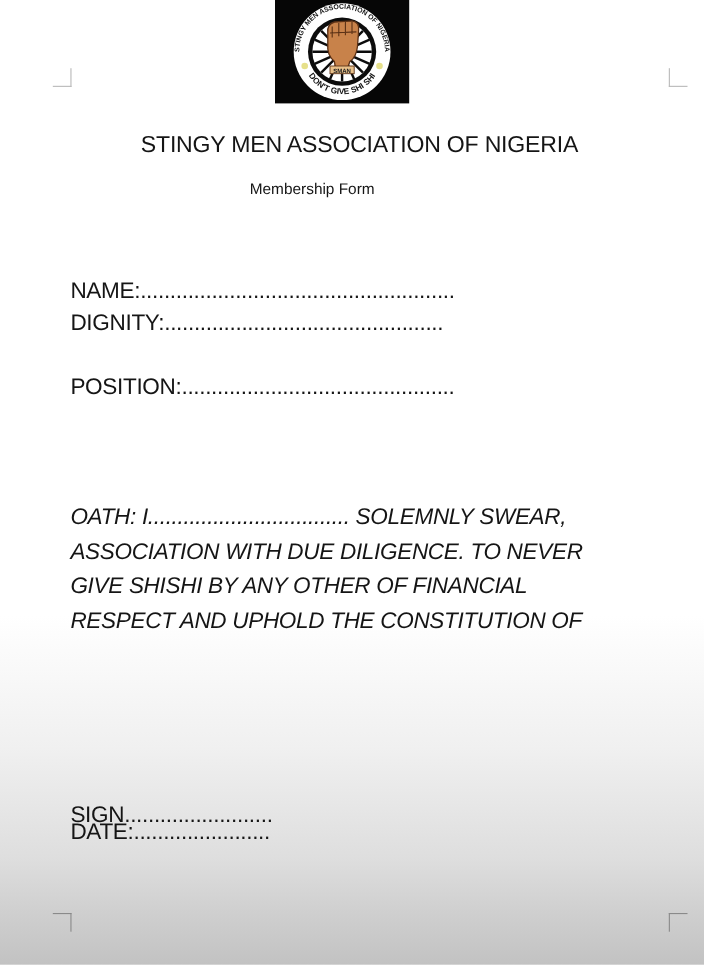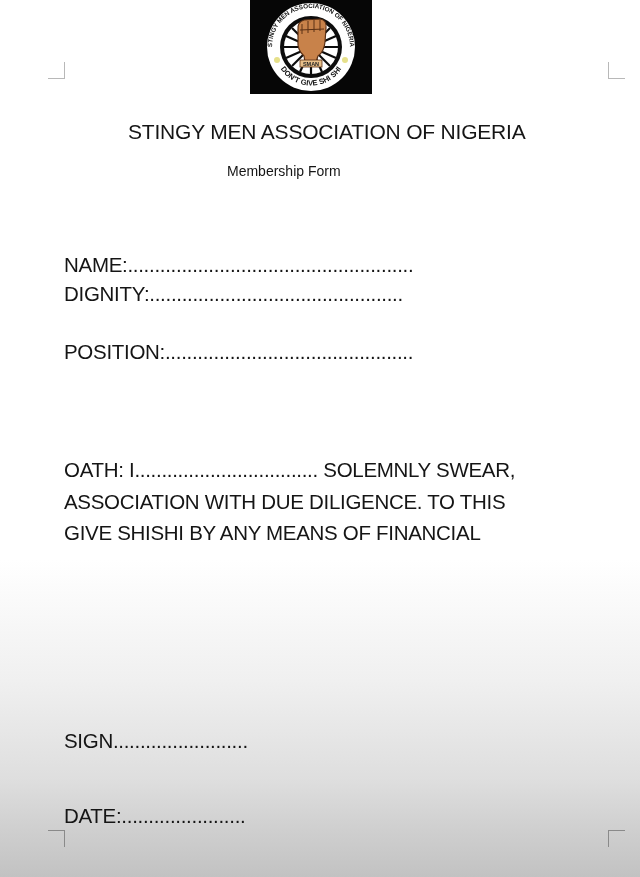--- a/index.html
+++ b/index.html
@@ -19,23 +19,23 @@
     .logo svg { display: block; }
 
     .title { position: absolute; left: 128px; top: 120px; font-size: 21px; letter-spacing: -0.2px; white-space: nowrap; }
     .subtitle { position: absolute; left: 227px; top: 163px; font-size: 14px; white-space: nowrap; }
 
     .field { position: absolute; left: 64px; font-size: 20.5px; white-space: nowrap; letter-spacing: -0.3px; }
     .f-name { top: 253px; }
     .f-location { top: 282px; }
     .f-position { top: 324px; margin-top: 16px; }
     .f-sign { top: 729px; text-align: center; }
-    .f-date { top: 804px; }
+    .f-date { top: 745px; }
 
-    .oath { position: absolute; left: 64px; top: 454px; width: 540px; font-size: 20.5px; line-height: 31.5px; letter-spacing: -0.3px; }
+    .oath { position: absolute; left: 64px; top: 454px; width: 540px; font-size: 20.5px; line-height: 31.5px; letter-spacing: -0.3px; font-style: italic; }
     .oath-line { display: block; white-space: nowrap; }
   </style>
 </head>
 <body>
 
 <div class="corner c-tl"></div>
 <div class="corner c-tr"></div>
 <div class="corner c-bl"></div>
 <div class="corner c-br"></div>
 
@@ -76,18 +76,19 @@
 
 <div class="title">STINGY MEN ASSOCIATION OF NIGERIA</div>
 <div class="subtitle">Membership Form</div>
 
 <div class="field f-name">NAME:.....................................................</div>
 <div class="field f-location">DIGNITY:...............................................</div>
 <div class="field f-position">POSITION:..............................................</div>
 
 <div class="oath">
   <span class="oath-line">OATH: I.................................. SOLEMNLY SWEAR,</span>
-  <span class="oath-line">ASSOCIATION WITH DUE DILIGENCE. TO THIS</span>
-  <span class="oath-line">GIVE SHISHI BY ANY MEANS OF FINANCIAL</span>
+  <span class="oath-line">ASSOCIATION WITH DUE DILIGENCE. TO NEVER</span>
+  <span class="oath-line">GIVE SHISHI BY ANY OTHER OF FINANCIAL</span>
+  <span class="oath-line">RESPECT AND UPHOLD THE CONSTITUTION OF</span>
 </div>
 
 <div class="field f-sign">SIGN.........................</div>
 <div class="field f-date">DATE:.......................</div>
 
 </body></html>

